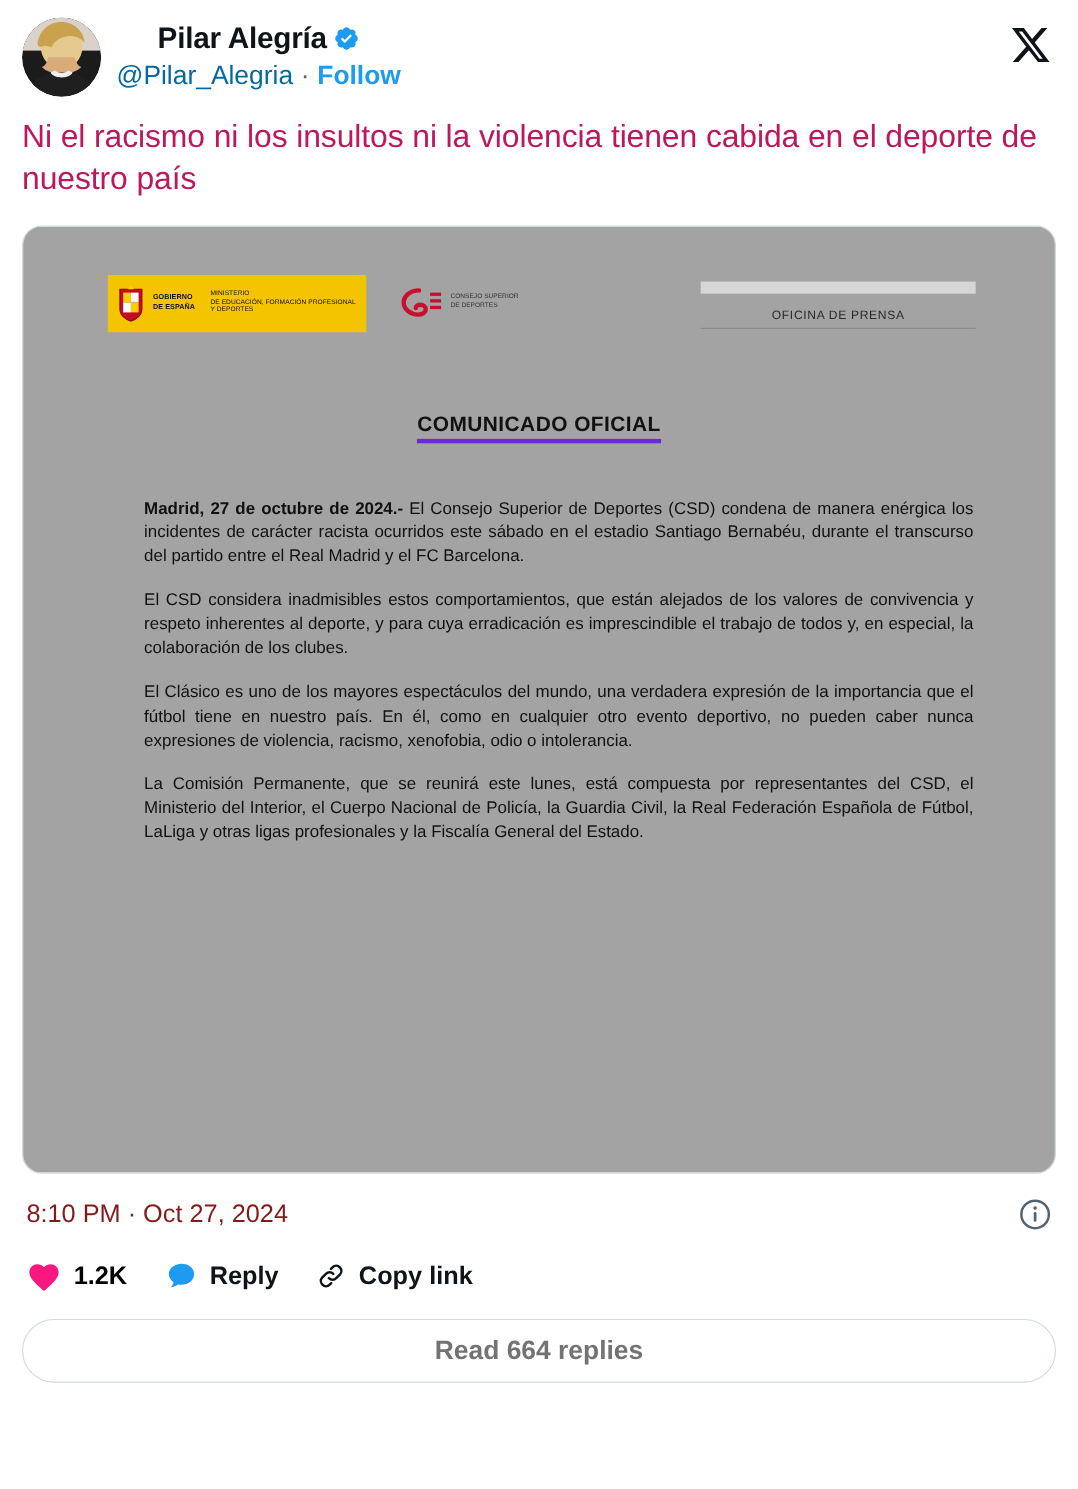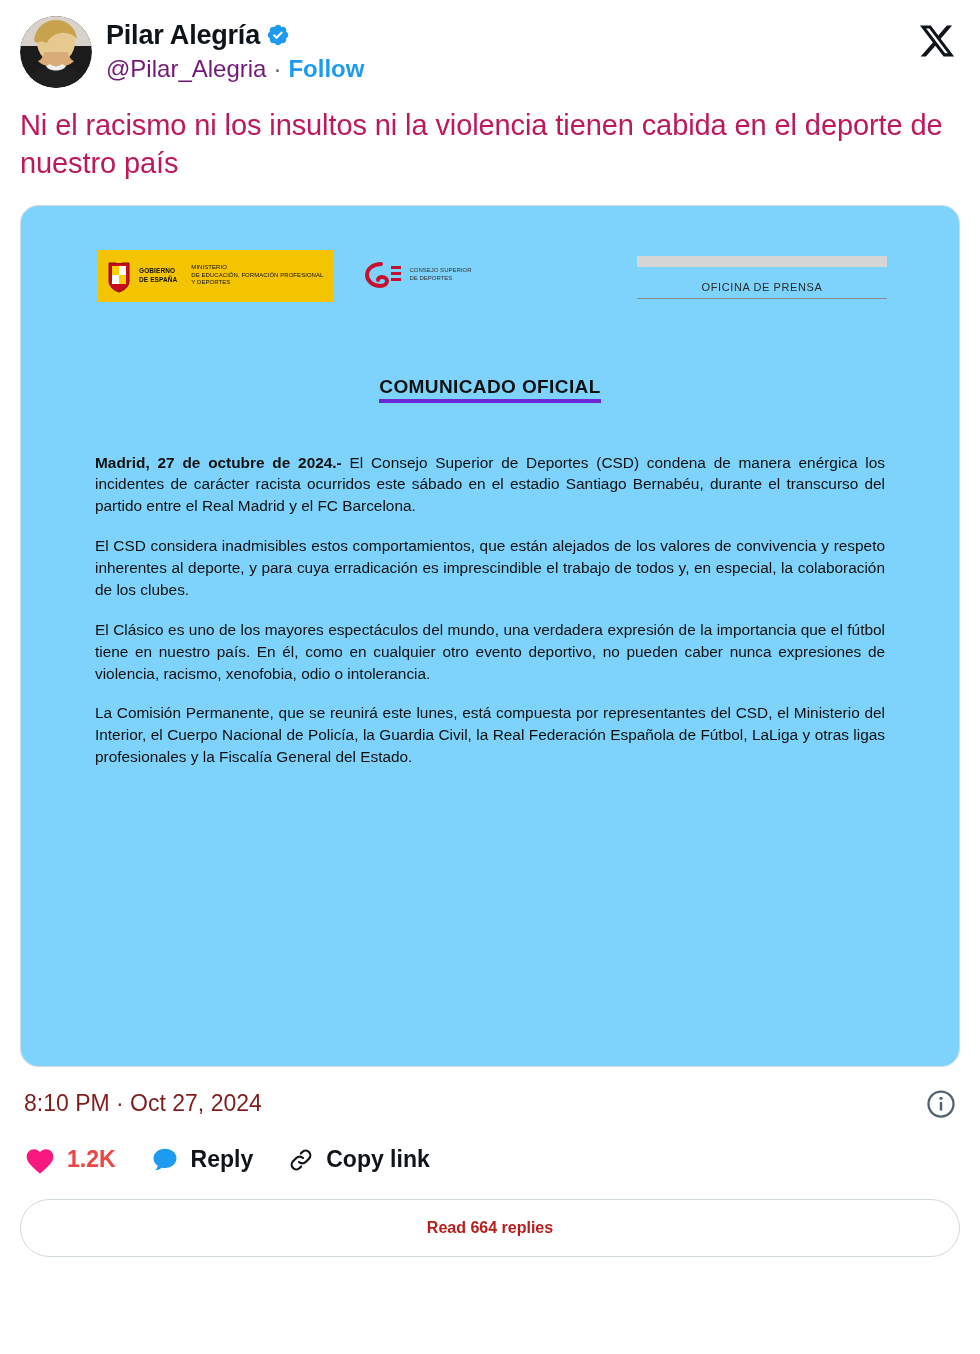--- a/index.html
+++ b/index.html
@@ -42,20 +42,21 @@
     background: #cfd9de;
     position: relative;
   }
   .avatar svg { display: block; }
 
   .author-text {
     display: flex;
     flex-direction: column;
     justify-content: center;
     padding-top: 3px;
+    align-items: center;
   }
   .author-line1 {
     display: flex;
     align-items: center;
     gap: 6px;
   }
   .display-name {
     font-size: 27px;
     font-weight: bold;
     line-height: 1.2;
@@ -68,21 +69,21 @@
     display: inline-block;
   }
   .author-line2 {
     display: flex;
     align-items: center;
     gap: 7px;
     margin-top: 4px;
     font-size: 24px;
     line-height: 1.2;
   }
-  .handle { color: #701a75; }
+  .handle { color: #0369a1; }
   .dot-sep { color: #536471; }
   .follow-link {
     color: #1d9bf0;
     font-weight: bold;
     text-decoration: none;
   }
 
   .x-logo {
     width: 38px;
     height: 38px;
@@ -102,21 +103,21 @@
 
   
   .media-card {
     margin-top: 22px;
     border: 1px solid #cfd9de;
     border-radius: 18px;
     overflow: hidden;
     background: #fff;
   }
   .doc {
-    background: #7dd3fc;
+    background: #a3a3a3;
     padding: 34px 42px 60px 42px;
     box-sizing: border-box;
     min-height: 860px;
   }
 
   
   .doc-head {
     display: flex;
     align-items: flex-start;
     justify-content: space-between;
@@ -203,20 +204,21 @@
 
   .doc-body {
     margin: 54px 32px 0 32px;
   }
   .doc-p {
     font-size: 15.4px;
     line-height: 1.42;
     color: #111;
     text-align: justify;
     margin-bottom: 18px;
+    margin-left: 36px;
   }
   .doc-p b { font-weight: bold; }
 
   
   .meta-row {
     display: flex;
     align-items: center;
     justify-content: space-between;
     margin-top: 22px;
     padding: 0 4px;
@@ -235,35 +237,35 @@
     padding: 0 4px;
   }
   .action {
     display: flex;
     align-items: center;
     gap: 11px;
     font-size: 23px;
     font-weight: bold;
     color: #0f1419;
   }
-  .action .cnt { color: #ef4444; }
+  .action .cnt { color: #000000; }
   .heart { width: 32px; height: 30px; }
   .bubble { width: 30px; height: 30px; }
   .linkicon { width: 28px; height: 28px; }
 
   .read-replies {
     margin-top: 24px;
     border: 1px solid #cfd9de;
     border-radius: 999px;
     height: 56px;
     display: flex;
     align-items: center;
     justify-content: center;
-    color: #b91c1c;
-    font-size: 16px;
+    color: #737373;
+    font-size: 24px;
     font-weight: bold;
     cursor: pointer;
   }
 </style>
 </head>
 <body>
 
 <div class="tweet-card">
 
   <div class="tweet-header">

